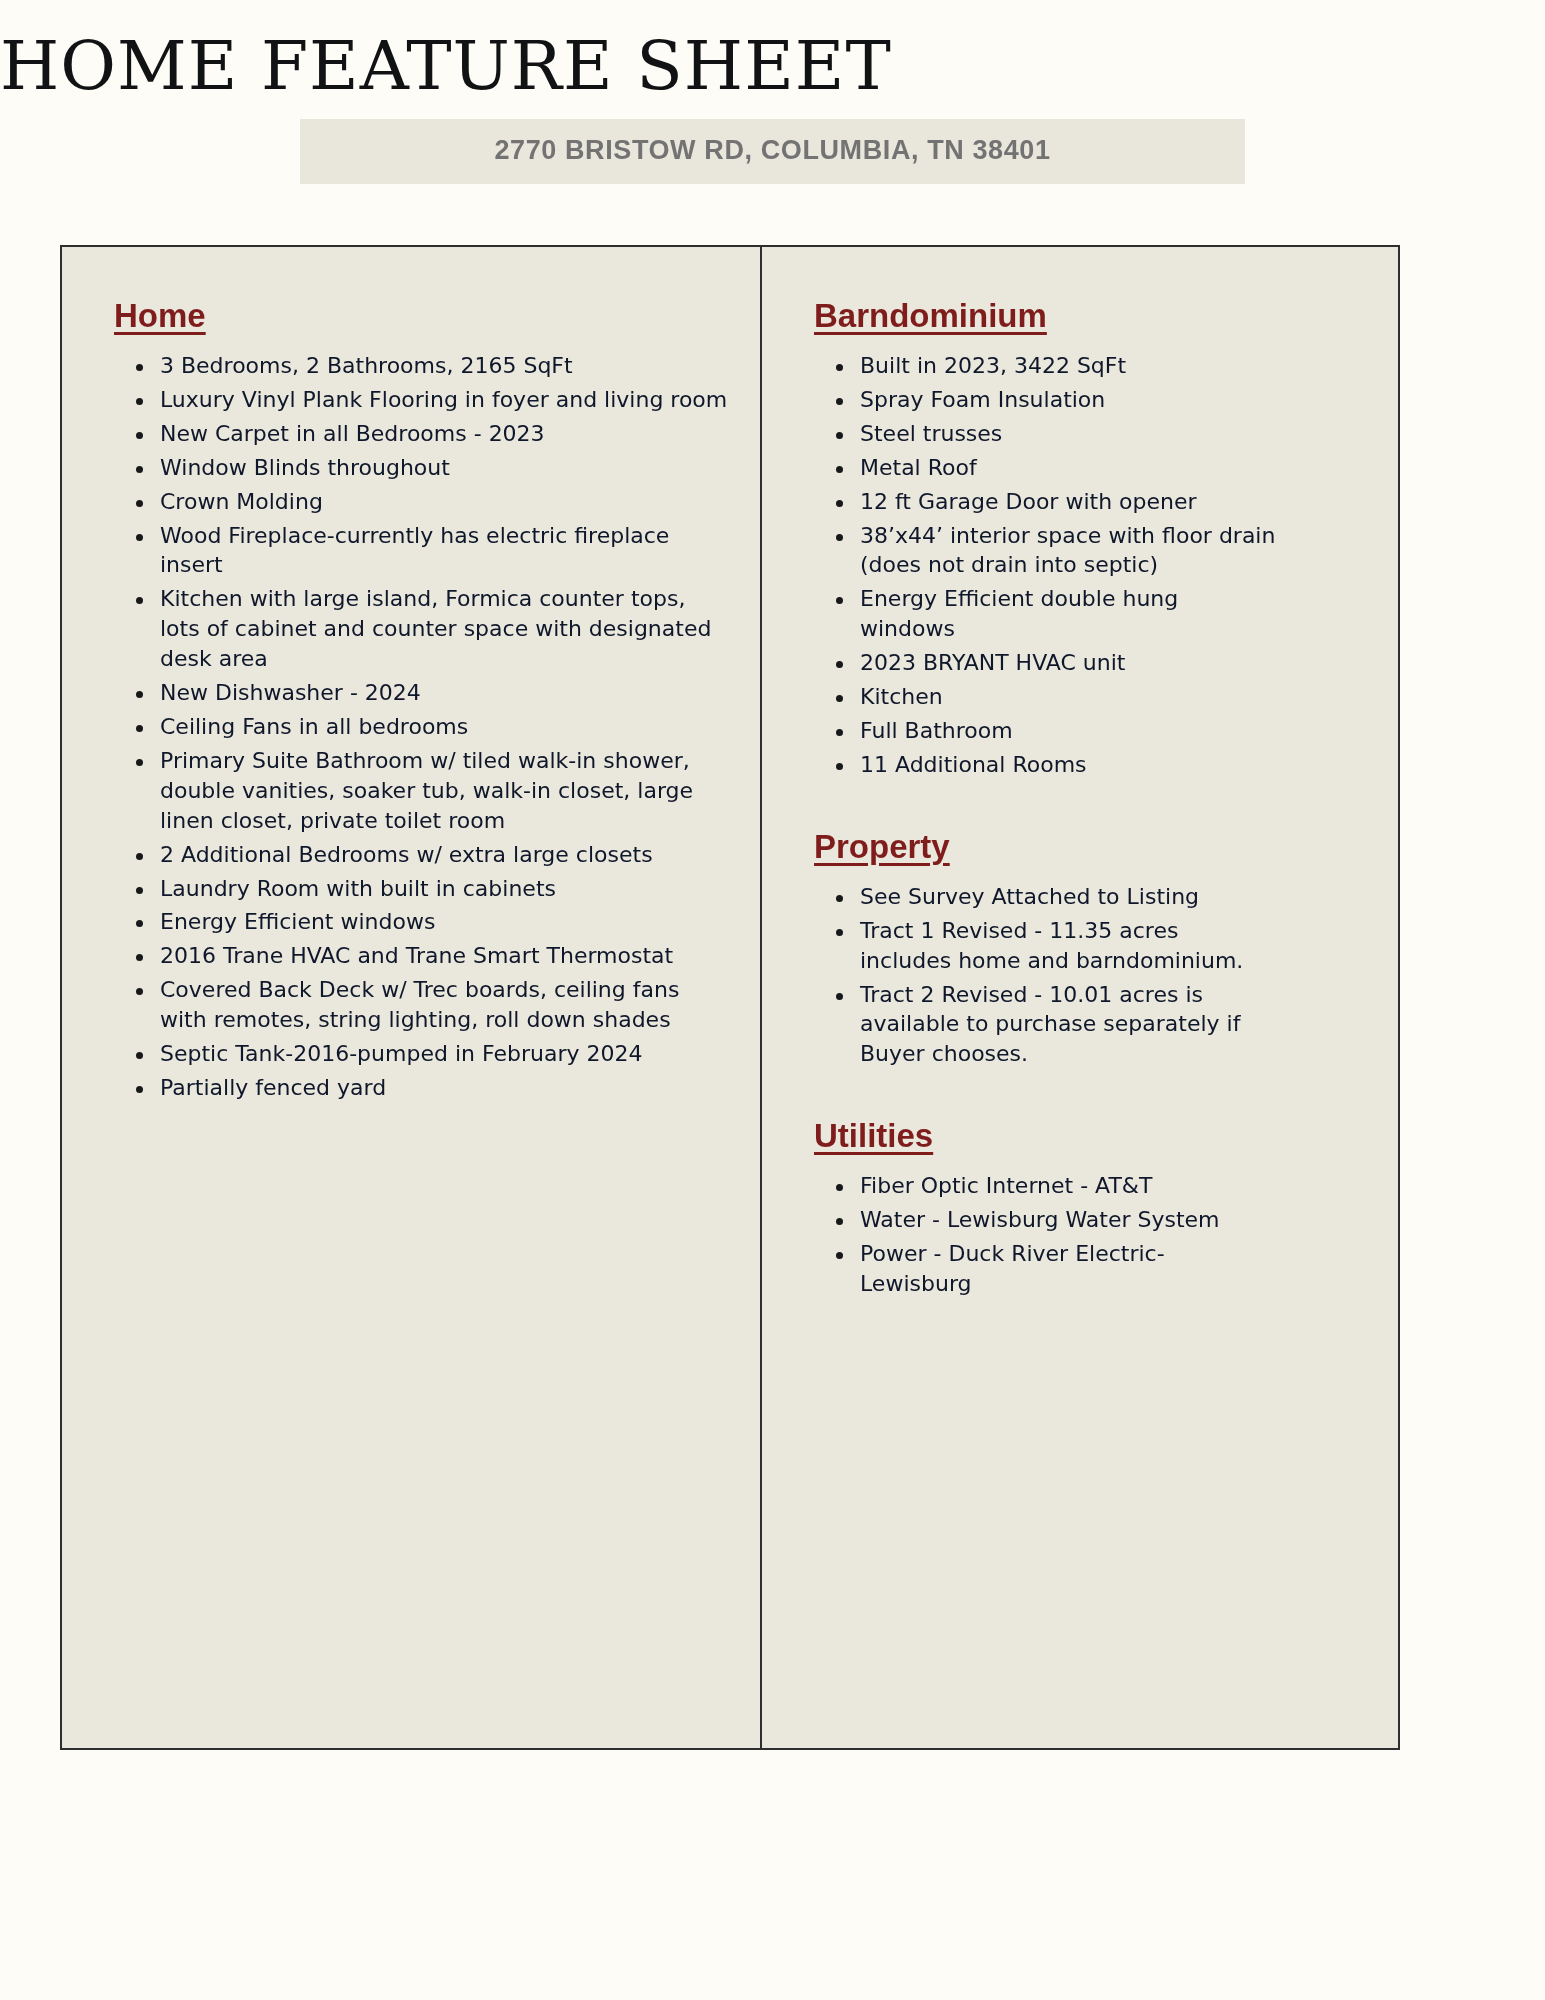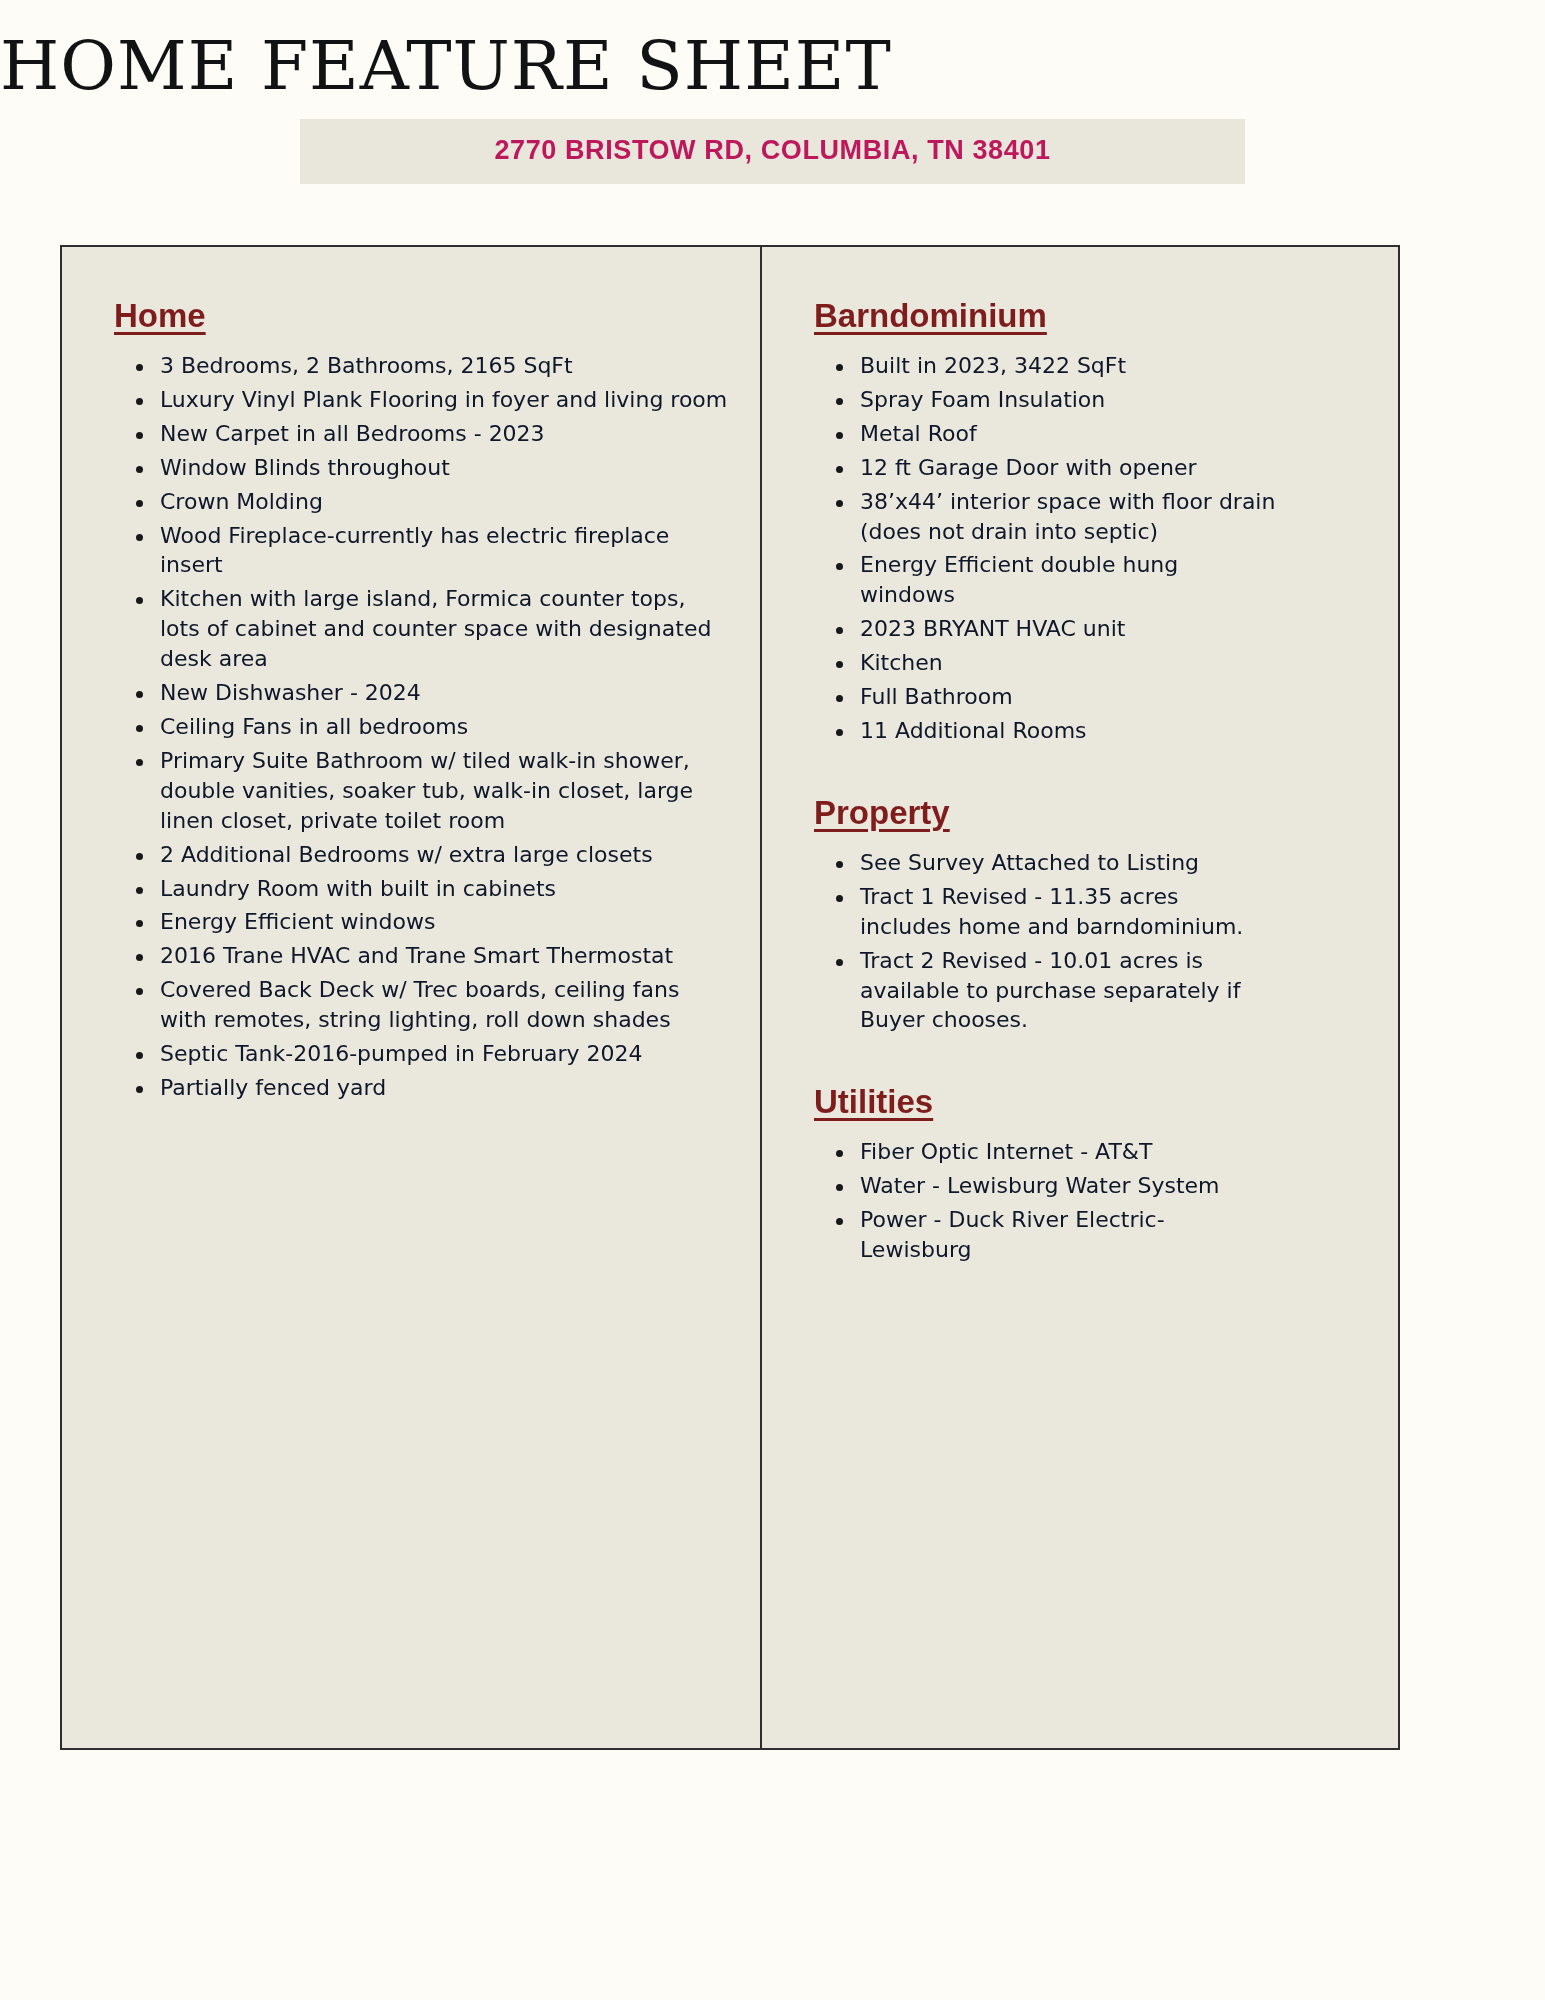--- a/index.html
+++ b/index.html
@@ -36,21 +36,21 @@
     background: #e9e6dc;
     text-align: center;
     padding: 16px 10px 18px 10px;
     box-sizing: border-box;
   }
   .subtitle-band .addr {
     font-family: "Liberation Sans", sans-serif;
     font-weight: bold;
     font-size: 27px;
     letter-spacing: 0.6px;
-    color: #be185d;
+    color: #737373;
   }
   .content-box {
     position: absolute;
     left: 60px;
     top: 215px;
     width: 1340px;
     height: 1505px;
     background: #eae7dd;
     border: 2px solid #2e2e2e;
     box-sizing: border-box;
@@ -148,20 +148,21 @@
           <li>Septic Tank-2016-pumped in February 2024</li>
           <li>Partially fenced yard</li>
         </ul>
     </div>
 
     <div class="col col-right">
       <div class="section-head">Barndominium</div>
       <ul class="features" id="barn-list">
           <li>Built in 2023, 3422 SqFt</li>
           <li>Spray Foam Insulation</li>
+          <li>Steel trusses</li>
           <li>Metal Roof</li>
           <li>12 ft Garage Door with opener</li>
           <li>38’x44’ interior space with floor drain (does not drain into septic)</li>
           <li>Energy Efficient double hung windows</li>
           <li>2023 BRYANT HVAC unit</li>
           <li>Kitchen</li>
           <li>Full Bathroom</li>
           <li>11 Additional Rooms</li>
         </ul>
 

